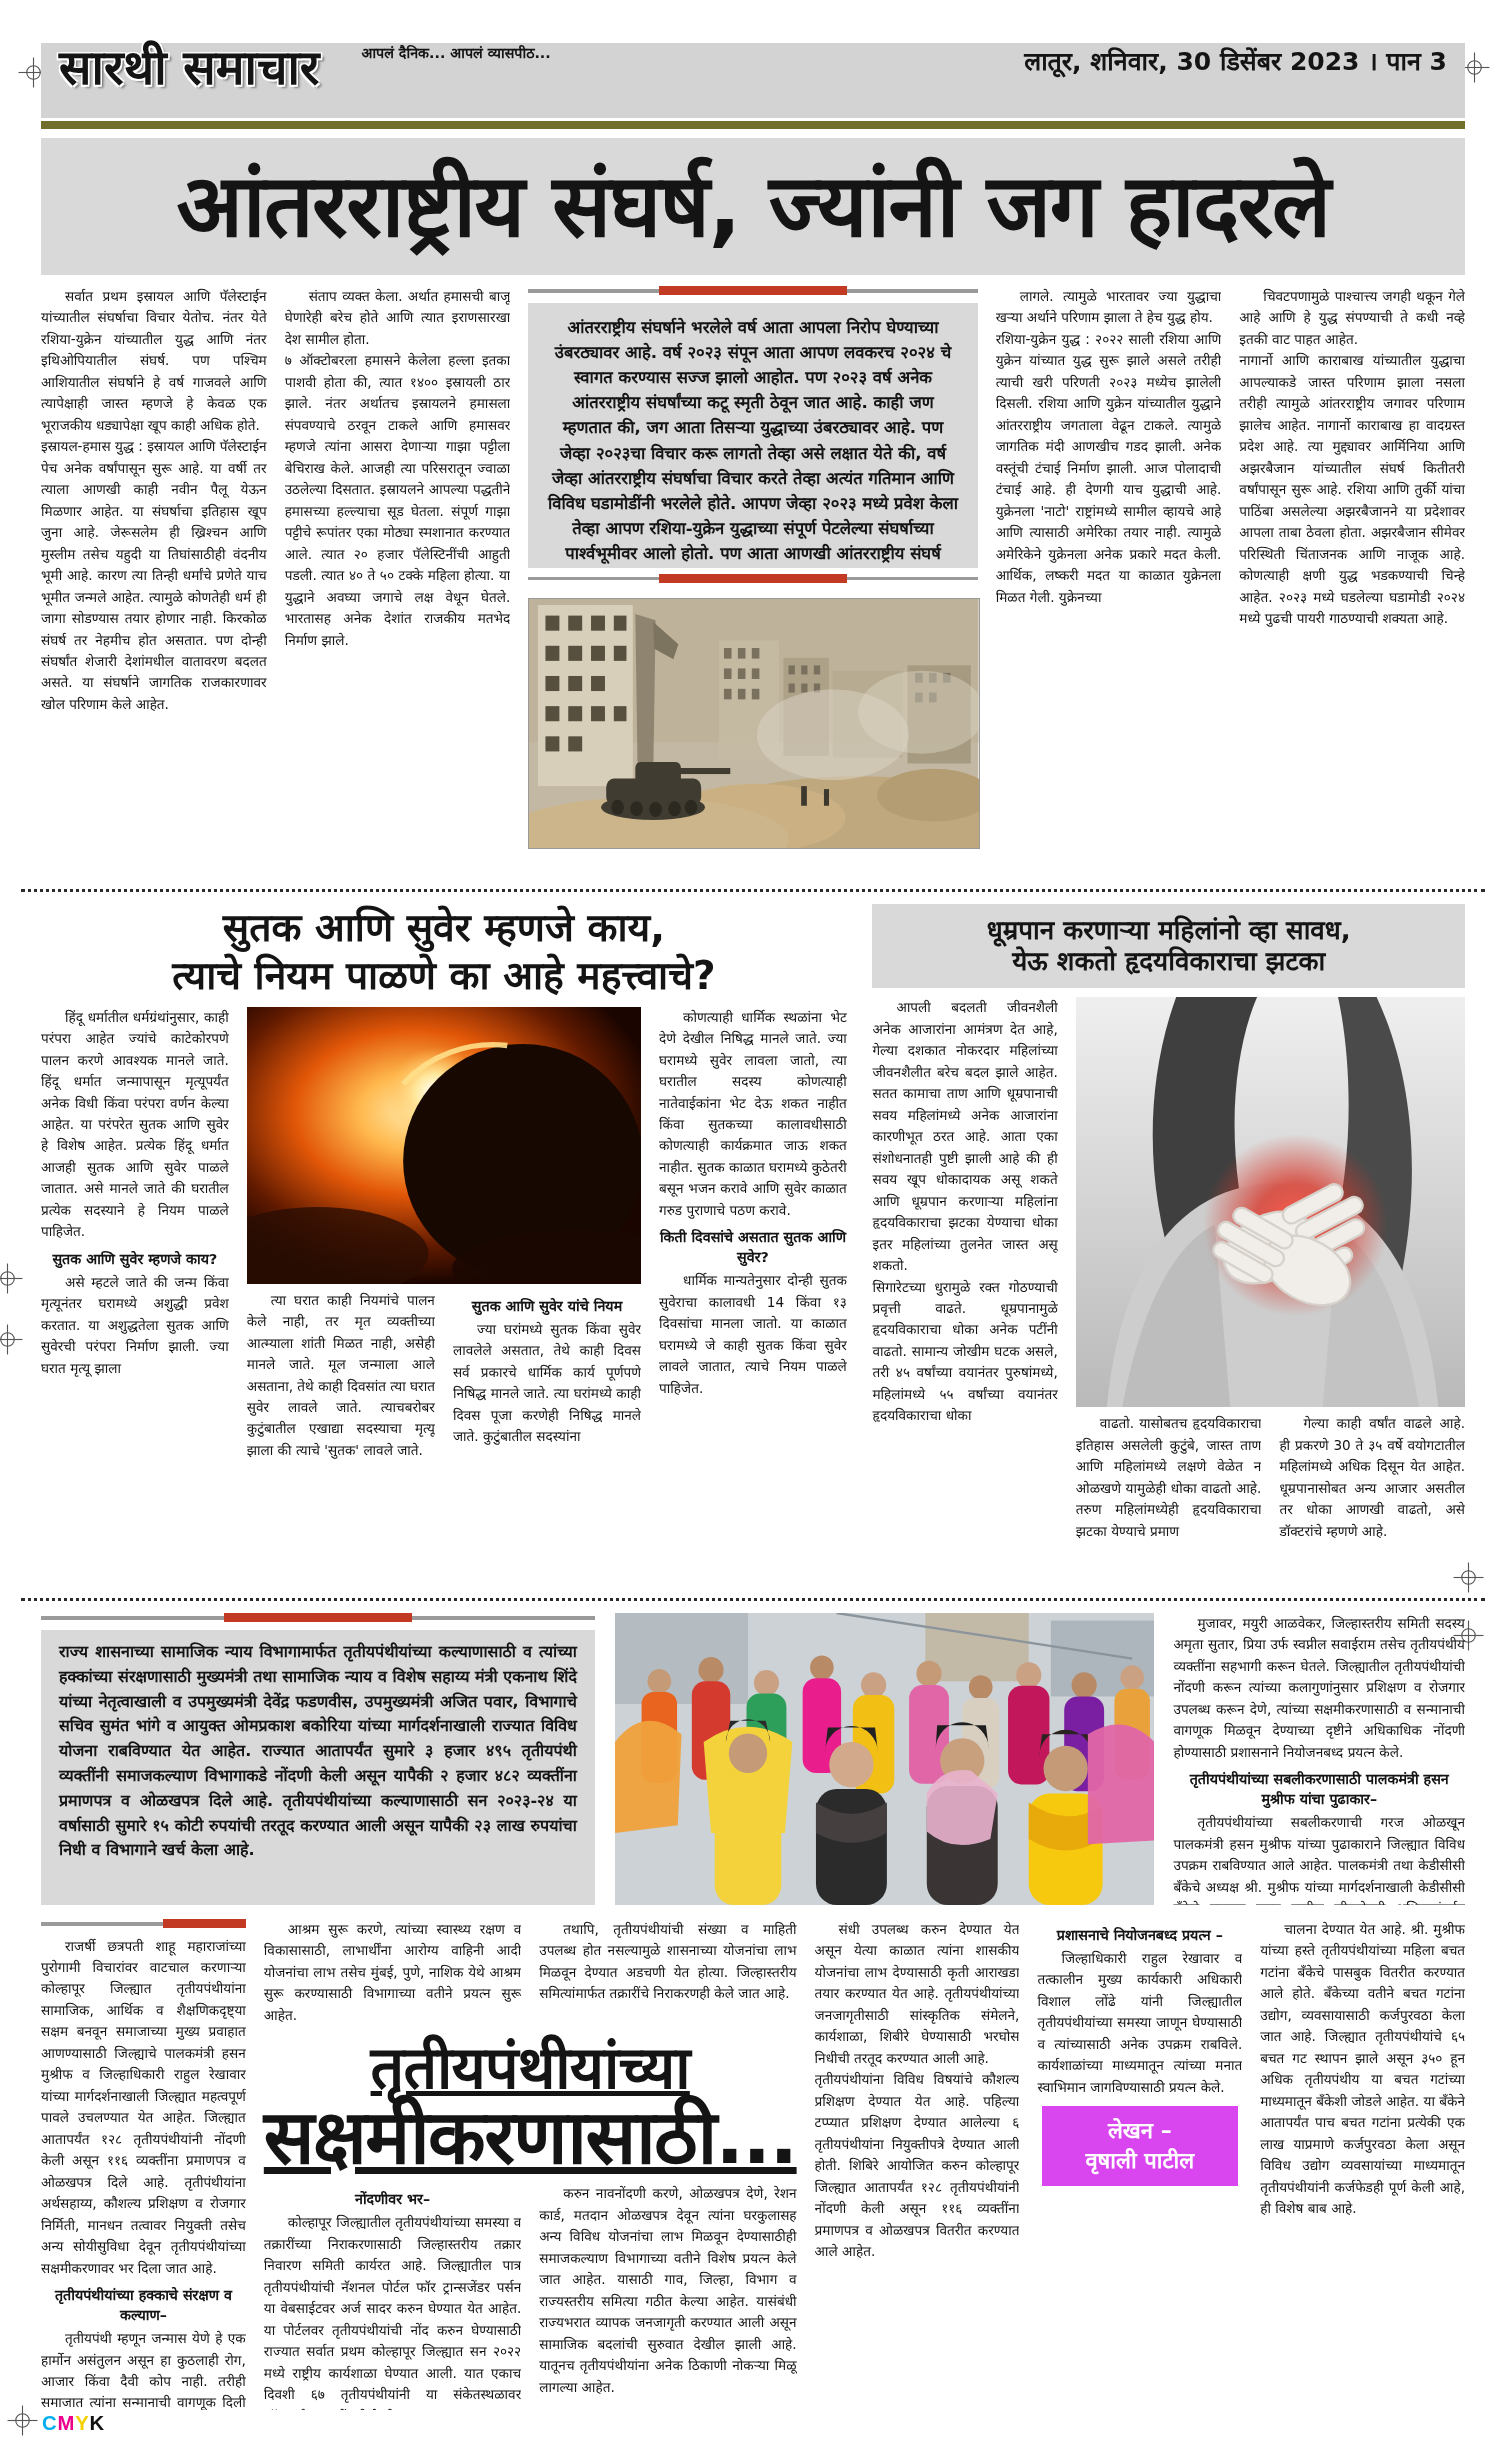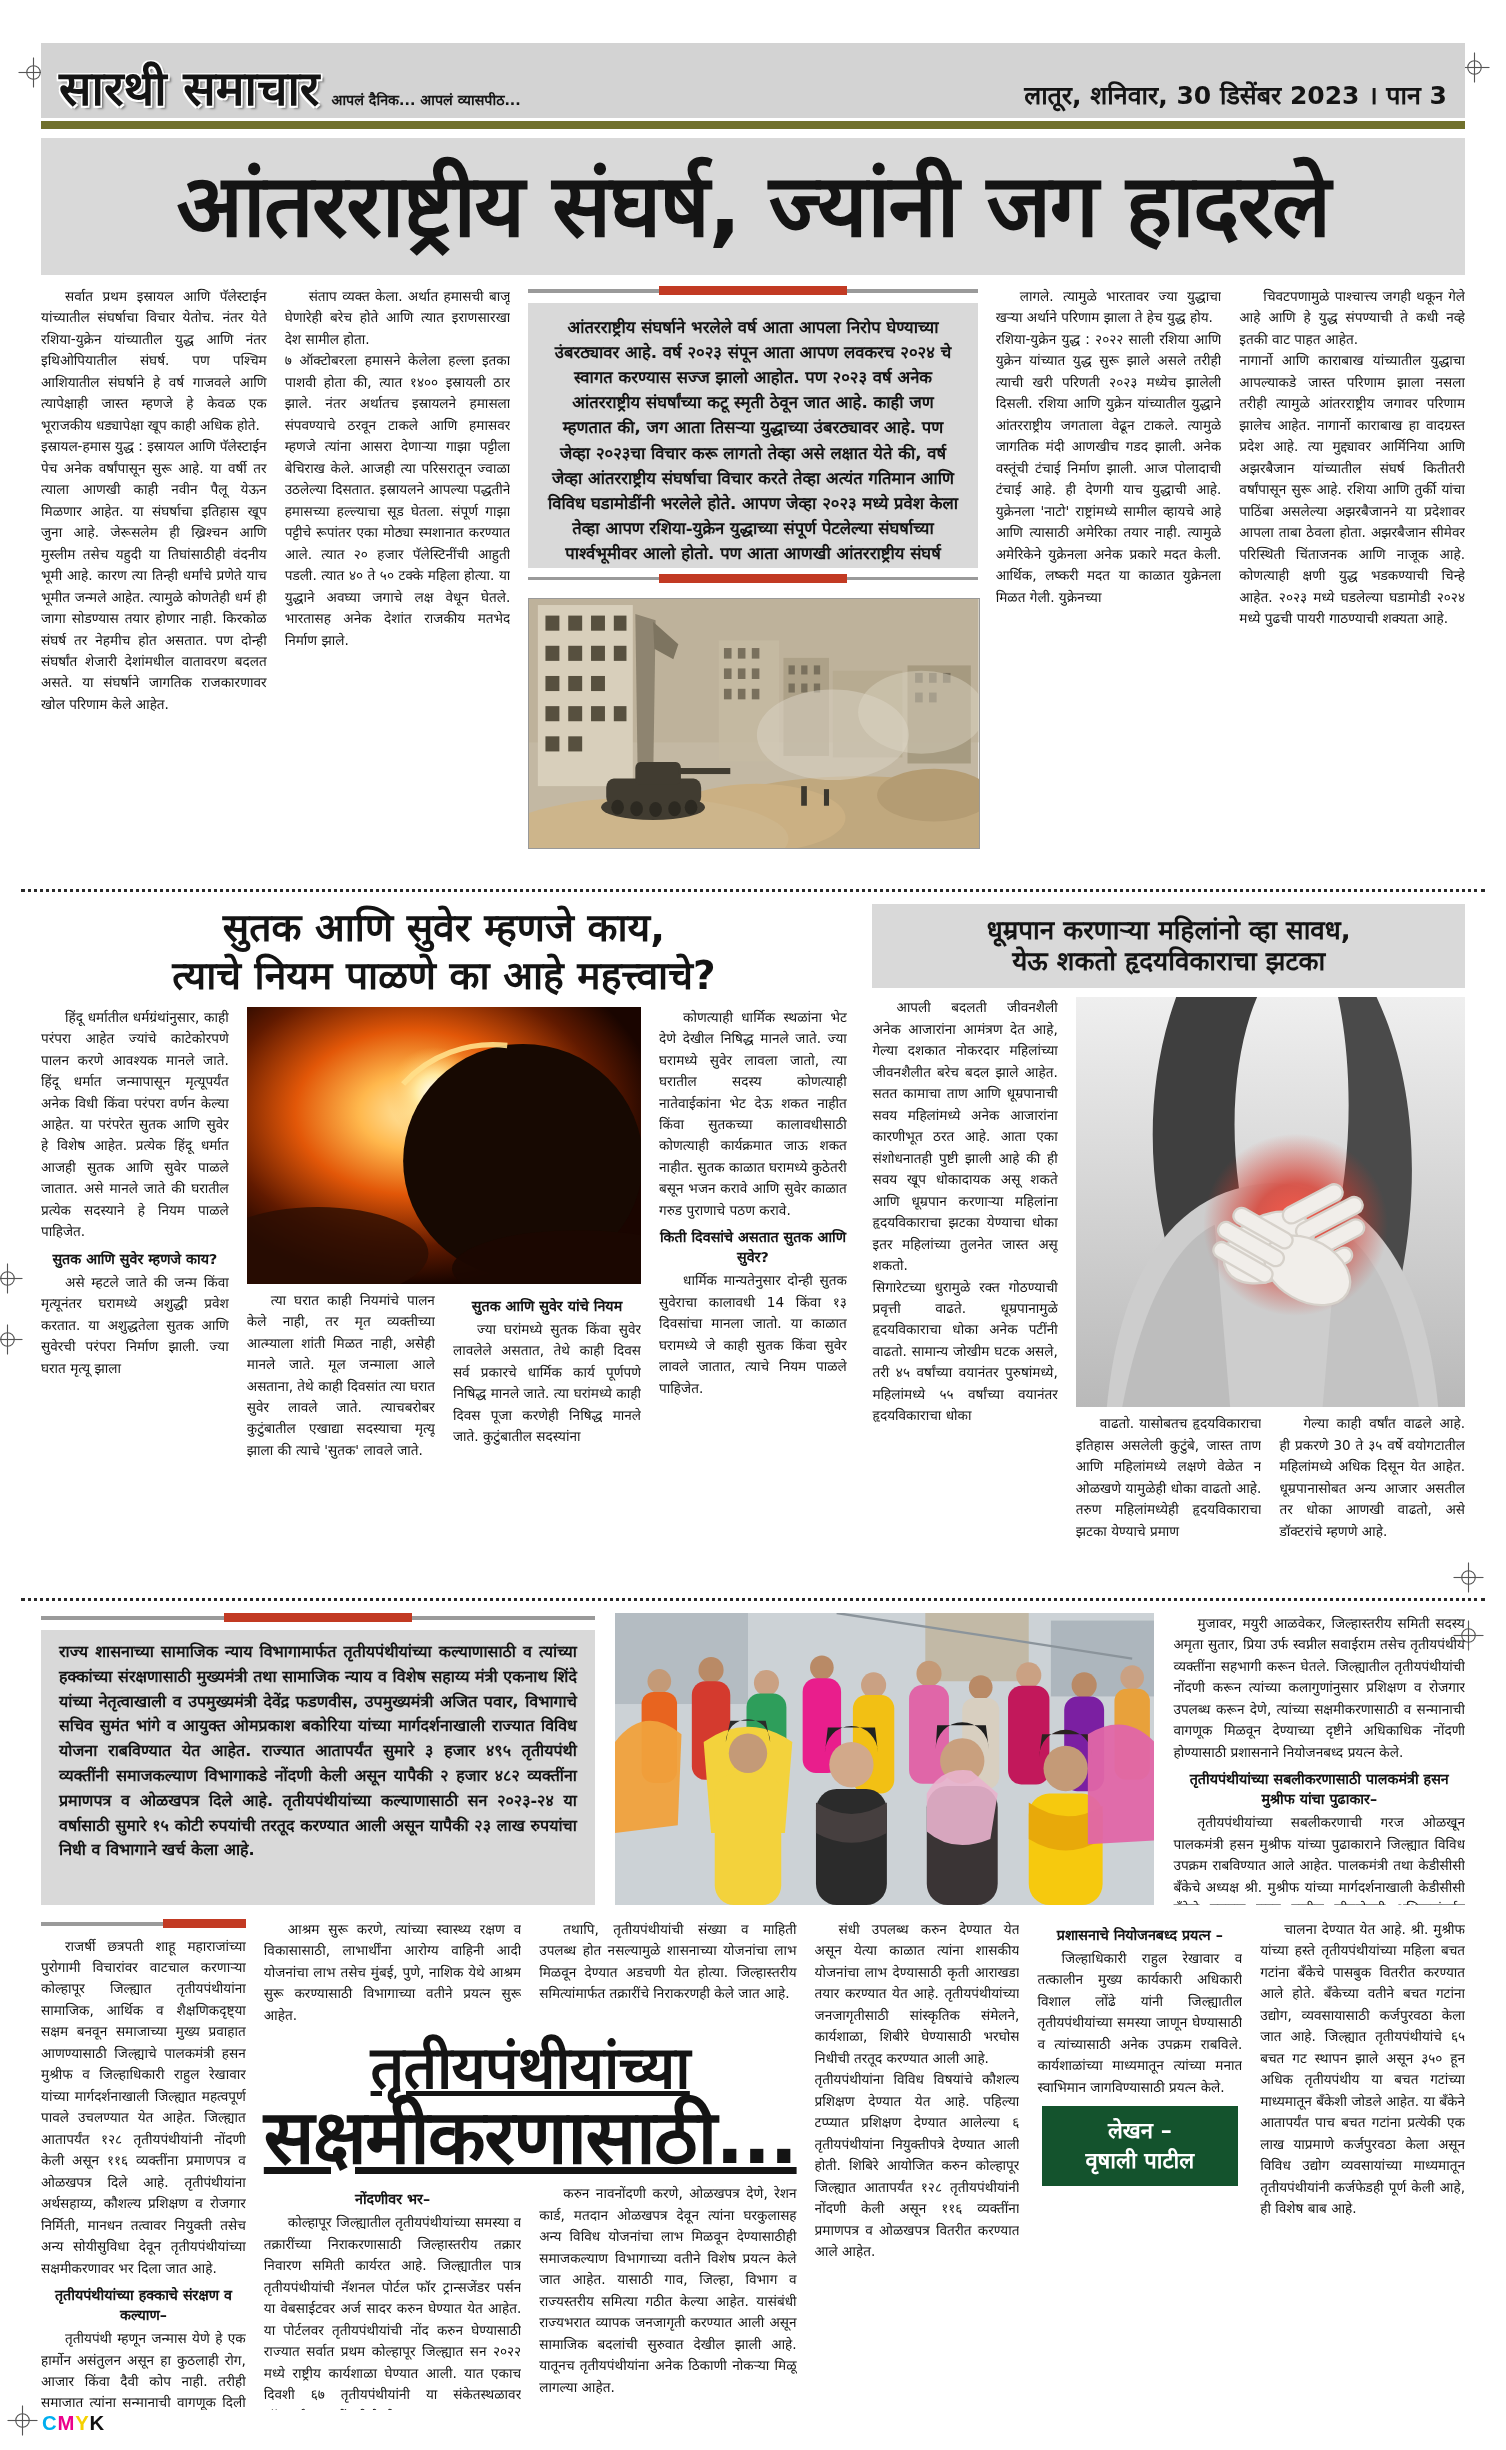--- a/index.html
+++ b/index.html
@@ -8,21 +8,21 @@
   .page{position:absolute;inset:0;overflow:hidden;}
 
   
   .cmyk{position:absolute;font-family:"Liberation Sans",sans-serif;font-size:20.3px;font-weight:bold;letter-spacing:0.8px;}
   .cmyk .c{color:#00aeef}.cmyk .m{color:#ec008c}.cmyk .y{color:#f5d000}.cmyk .k{color:#111}
   .reg{position:absolute;width:33px;height:33px;}
   .reg svg{display:block}
 
   
   .masthead{position:absolute;left:41px;right:41px;top:43px;height:75px;background:#d3d3d3;
-            display:flex;align-items:flex-end;padding:0 18px 6px 18px;box-sizing:border-box;}
+            display:flex;align-items:flex-start;padding:0 18px 6px 18px;box-sizing:border-box;gap:30px;}
   .mast-title{font-size:48px;font-weight:bold;line-height:1;
               text-shadow:1.5px 1.5px 0 #fff,-1.5px -1.5px 0 #fff,1.5px -1.5px 0 #fff,-1.5px 1.5px 0 #fff,3px 3px 2.3px rgba(0,0,0,.45);}
   .mast-tagline{font-size:14.3px;font-weight:bold;margin:0 0 3px 12px;}
   .mast-dateline{margin-left:auto;font-size:25px;font-weight:bold;margin-bottom:1.5px;}
   .olivebar{position:absolute;left:41px;right:41px;top:121px;height:7.5px;background:#70702c;}
 
   
   .hl-band{position:absolute;left:41px;right:41px;top:138px;height:137px;background:#d9d9d9;
            display:flex;align-items:center;justify-content:center;}
   .hl-band h1{margin:0;font-size:87px;font-weight:bold;letter-spacing:-1.5px;line-height:1;}
@@ -70,21 +70,21 @@
   .tg-rowB{position:absolute;left:41px;right:41px;top:1919px;height:491px;display:flex;gap:18px;}
   .tg-rowB .ncol{flex:1;}
   .tg-mid{flex:2.08;display:flex;flex-direction:column;}
   .tg-mid .strip{display:flex;gap:18px;overflow:hidden;}
   .tg-mid .strip .ncol{flex:1;}
   .tg-mid .strip.top{height:113px;}
   .tg-mid .strip.bot{flex:1;}
   .bigh{margin:4.5px 0 7.5px 0;line-height:1.04;text-decoration:underline;}
   .bigh .l1{display:block;font-size:59px;font-weight:bold;letter-spacing:-0.8px;text-align:center;}
   .bigh .l2{display:block;font-size:75px;font-weight:bold;letter-spacing:-1.5px;}
-  .bylinebox{background:#14532d;color:#fff;font-weight:bold;font-size:22px;line-height:1.35;
+  .bylinebox{background:#d946ef;color:#fff;font-weight:bold;font-size:22px;line-height:1.35;
              text-align:center;padding:10.5px 7.5px;margin:7.5px 4.5px;}
 </style>
 </head>
 <body>
 
 <div class="page">
 
   <div class="reg" style="left:16.6px;top:56px;">
       <svg width="33" height="33" viewBox="0 0 44 44">
         <circle cx="22" cy="22" r="9" fill="none" stroke="#555" stroke-width="1.5"></circle>

